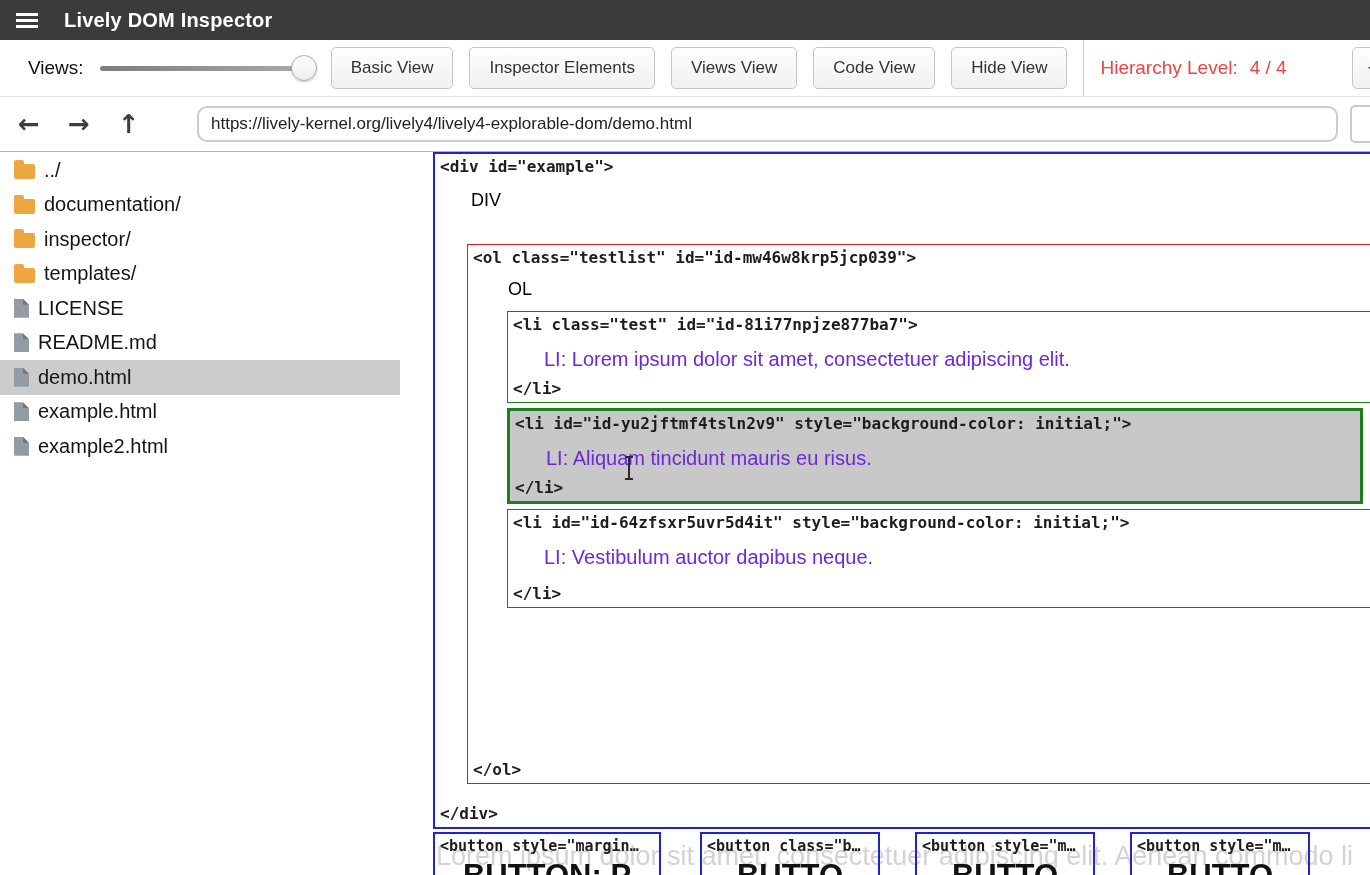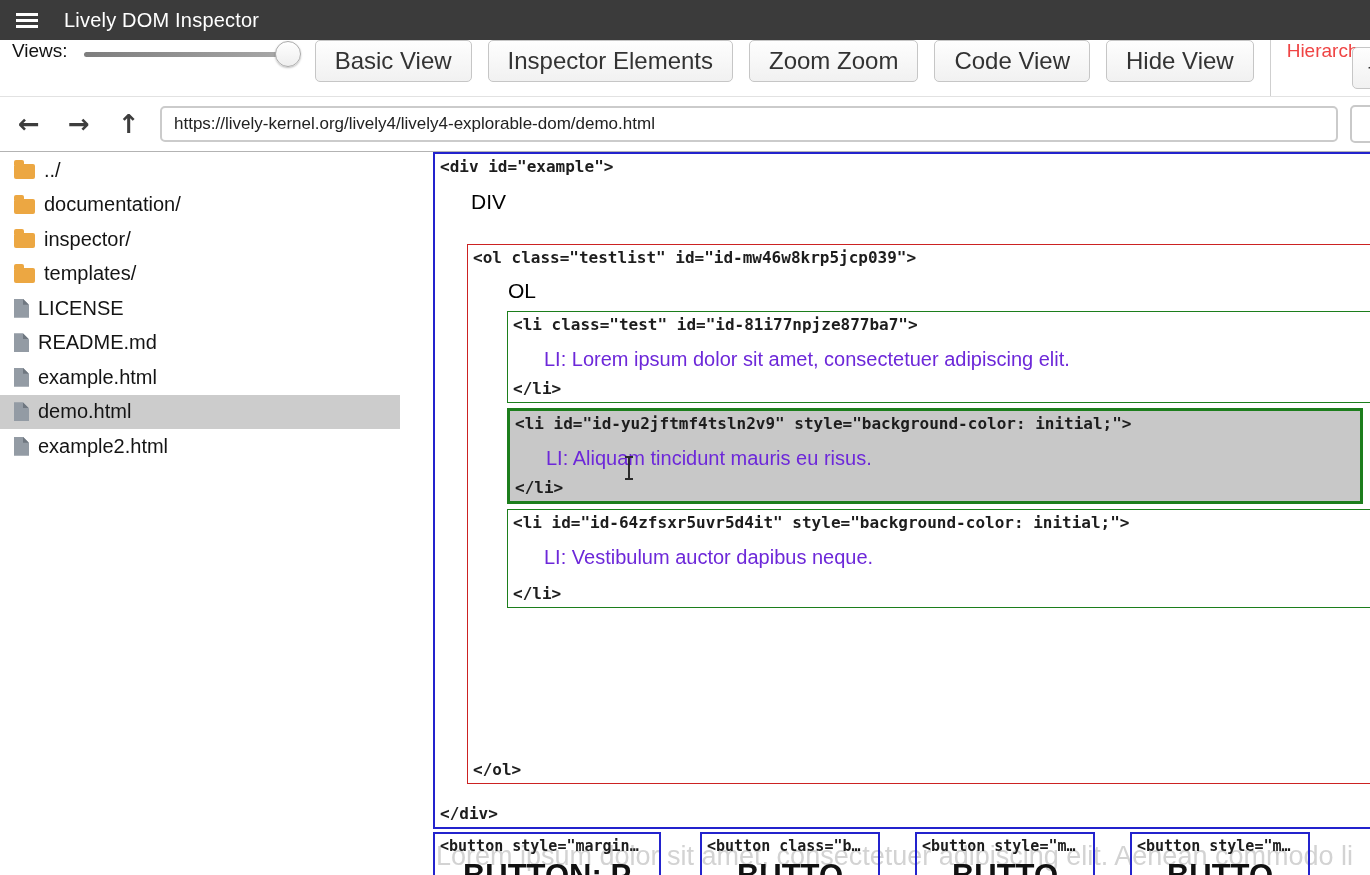--- a/index.html
+++ b/index.html
@@ -4,51 +4,51 @@
 <style>
   html,body{margin:0;padding:0;background:#fff;}
   .app{position:relative;width:1370px;height:875px;overflow:hidden;
        font-family:"Liberation Sans",sans-serif;background:#fff;}
 
   
   .titlebar{height:40px;background:#3b3b3b;display:flex;align-items:center;padding-left:16px;}
   .hamb{width:22px;height:15px;position:relative;cursor:pointer;}
   .hamb::before{content:"";position:absolute;top:0;left:0;width:22px;height:3px;background:#fff;
                 box-shadow:0 6px 0 #fff,0 12px 0 #fff;}
-  .wintitle{color:#fff;font-weight:normal;font-size:20px;margin-left:26px;letter-spacing:.2px;}
+  .wintitle{color:#fff;font-weight:bold;font-size:20px;margin-left:26px;letter-spacing:.2px;}
 
   
   .toolbar{position:relative;height:56px;border-bottom:1px solid #e2e2e2;background:#fff;
-           display:flex;align-items:flex-start;padding:0 12px;gap:16px;}
+           display:flex;align-items:center;padding:0 28px;gap:16px;}
   .views-label{font-size:19px;color:#111;white-space:nowrap;}
   .slider{position:relative;width:215px;height:28px;flex:none;}
   .slider-track{position:absolute;left:0;right:0;top:12px;height:5px;border-radius:3px;
                 background:linear-gradient(to right,#7d7d7d,#ababab);}
   .slider-thumb{position:absolute;top:1px;left:calc(95% - 13px);width:26px;height:26px;border-radius:50%;
                 background:linear-gradient(#ffffff,#eeeeee);border:1px solid #aaa;
                 box-shadow:0 1px 2px rgba(0,0,0,.25);box-sizing:border-box;}
-  .view-btn{height:42px;padding:0 19px;font-size:24px;color:#333;white-space:nowrap;
+  .view-btn{height:42px;padding:0 19px;font-size:17px;color:#333;white-space:nowrap;
             background:linear-gradient(#fefefe,#f1f1f1);border:1px solid #c6c6c6;border-radius:5px;
             font-family:"Liberation Sans",sans-serif;cursor:pointer;flex:none;}
   .tb-divider{width:1px;align-self:stretch;background:#cfcfcf;flex:none;}
   .hier-label,.hier-value{font-size:19px;color:#ef4444;white-space:nowrap;}
   .hier-value{margin-left:-4px;}
   .minus-btn{position:absolute;right:-26px;top:7px;width:44px;height:42px;font-size:22px;color:#333;
              background:linear-gradient(#fefefe,#f1f1f1);border:1px solid #c6c6c6;border-radius:5px;
              font-family:"Liberation Sans",sans-serif;}
 
   
   .navbar{height:54px;border-bottom:1px solid #b3b3b3;display:flex;align-items:center;
           padding:0 10px;gap:12px;background:#fff;}
   .nav-btn{width:38px;height:38px;border:none;background:transparent;font-size:26px;font-weight:bold;
            color:#3d3d3d;line-height:38px;padding:0;cursor:pointer;
            font-family:"DejaVu Sans","Liberation Sans",sans-serif;flex:none;}
-  .url-input{flex:1;height:36px;border:2px solid #cbcbcb;border-radius:5px;padding:8px 12px;
+  .url-input{flex:1;height:36px;border:2px solid #cbcbcb;border-radius:10px;padding:8px 12px;
              font-size:17px;color:#222;font-family:"Liberation Sans",sans-serif;outline:none;
-             box-sizing:border-box;}
+             box-sizing:border-box;margin-left:37px;}
   .nav-edge{width:24px;height:38px;border:2px solid #c9c9c9;border-radius:5px;margin-right:-14px;
             box-sizing:border-box;flex:none;background:#fff;}
 
   
   .content{position:absolute;top:152px;left:0;right:0;bottom:0;display:flex;}
 
   
   .file-panel{width:430px;flex:none;padding-top:1px;}
   .file-row{width:400px;height:34.5px;display:flex;align-items:center;gap:9px;
             padding-left:14px;box-sizing:border-box;cursor:pointer;}
@@ -63,21 +63,21 @@
   .icon-file::before{content:"";position:absolute;left:9px;top:0;width:6px;height:6px;background:#6f7780;
                      clip-path:polygon(0 0,100% 100%,0 100%);}
 
   
   .dom-view{flex:1;position:relative;overflow:hidden;}
   .box{position:absolute;box-sizing:border-box;background:transparent;}
   .tag{position:absolute;top:3px;left:5px;font-family:"DejaVu Sans Mono",monospace;font-size:16px;
        font-weight:700;color:#1d1d1d;white-space:nowrap;}
   .tag.closebottom{top:auto;bottom:4px;text-align:center;}
   .tag.trunc{max-width:calc(100% - 8px);overflow:hidden;font-size:15px;}
-  .elabel{position:absolute;font-size:21px;color:#000;}
+  .elabel{position:absolute;font-size:18px;color:#000;}
   .litext{position:absolute;left:36px;top:36px;font-size:20px;color:#6d28d9;white-space:nowrap;}
 
   .div-box{left:3px;top:0;width:990px;height:677px;border:2px solid #2323cd;}
   .ol-box{left:32px;top:90px;width:956px;height:540px;border:1px solid #cc2222;}
   .li-box{border:1px solid #1c7e1c;}
   .li1{left:39px;top:66px;width:920px;height:92px;}
   .li2{left:39px;top:163px;width:856px;height:96px;background:#c8c8c8;border-width:3px;}
   .li3{left:39px;top:264px;width:920px;height:99px;}
   .div-label{left:36px;top:36px;}
   .ol-label{left:40px;top:34px;}
@@ -103,21 +103,21 @@
   </header>
 
   <div class="toolbar">
     <span class="views-label">Views:</span>
     <div class="slider">
       <div class="slider-track"></div>
       <div class="slider-thumb"></div>
     </div>
     <button class="view-btn">Basic View</button>
     <button class="view-btn">Inspector Elements</button>
-    <button class="view-btn">Zoom Zoom</button>
+    <button class="view-btn">Views View</button>
     <button class="view-btn">Code View</button>
     <button class="view-btn">Hide View</button>
     <div class="tb-divider"></div>
     <span class="hier-label">Hierarchy Level:</span>
     <span class="hier-value">4 / 4</span>
     <button class="minus-btn">−</button>
   </div>
 
   <div class="navbar">
     <button class="nav-btn">←</button>
@@ -147,27 +147,27 @@
         <span class="file-label">templates/</span>
       </div>
       <div class="file-row">
         <span class="icon-file"></span>
         <span class="file-label">LICENSE</span>
       </div>
       <div class="file-row">
         <span class="icon-file"></span>
         <span class="file-label">README.md</span>
       </div>
+      <div class="file-row selected">
+        <span class="icon-file"></span>
+        <span class="file-label">demo.html</span>
+      </div>
       <div class="file-row">
         <span class="icon-file"></span>
         <span class="file-label">example.html</span>
-      </div>
-      <div class="file-row selected">
-        <span class="icon-file"></span>
-        <span class="file-label">demo.html</span>
       </div>
       <div class="file-row">
         <span class="icon-file"></span>
         <span class="file-label">example2.html</span>
       </div>
     </aside>
 
     <div class="dom-view">
 
       <div class="watermark">Lorem ipsum dolor sit amet, consectetuer adipiscing elit. Aenean commodo li</div>

